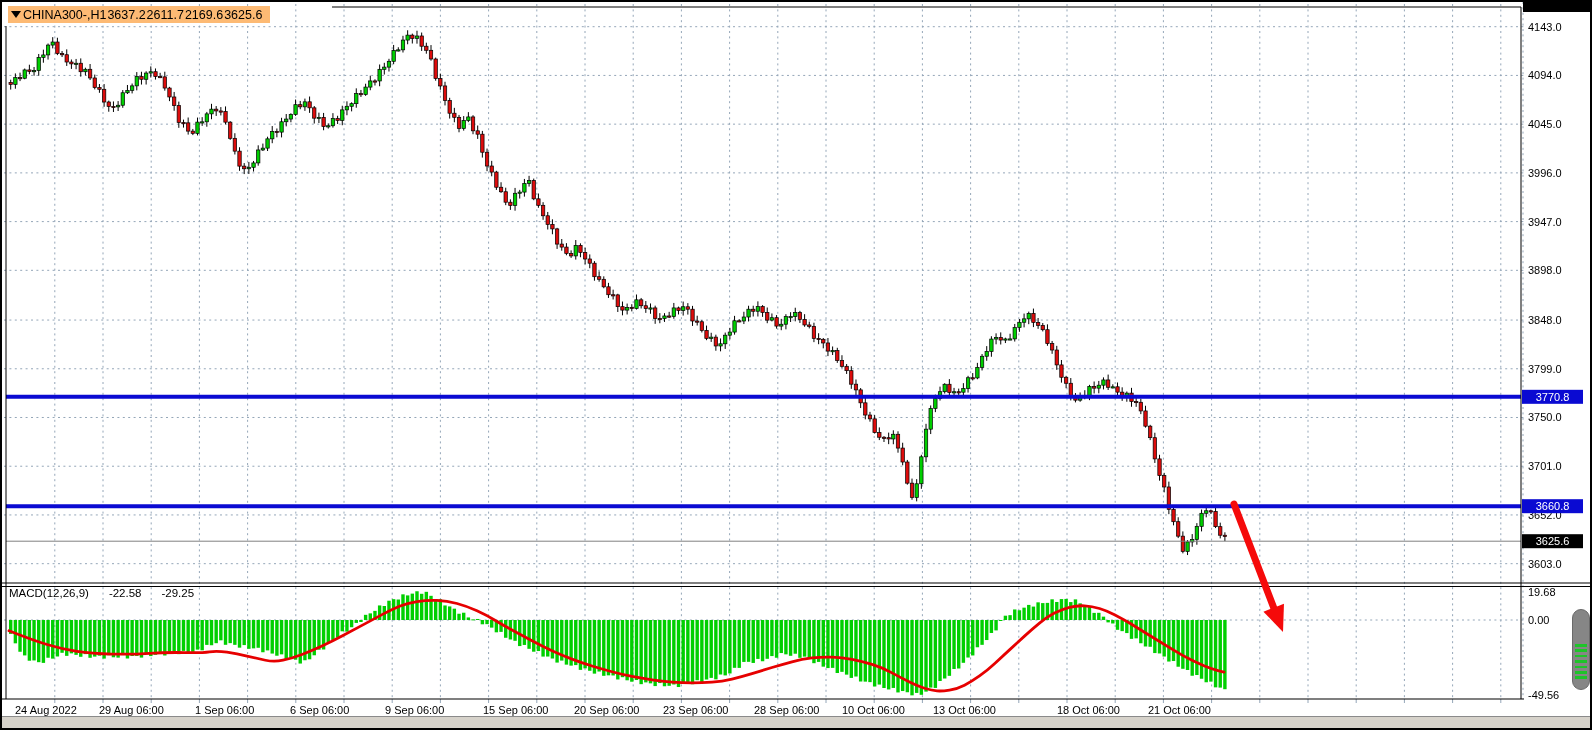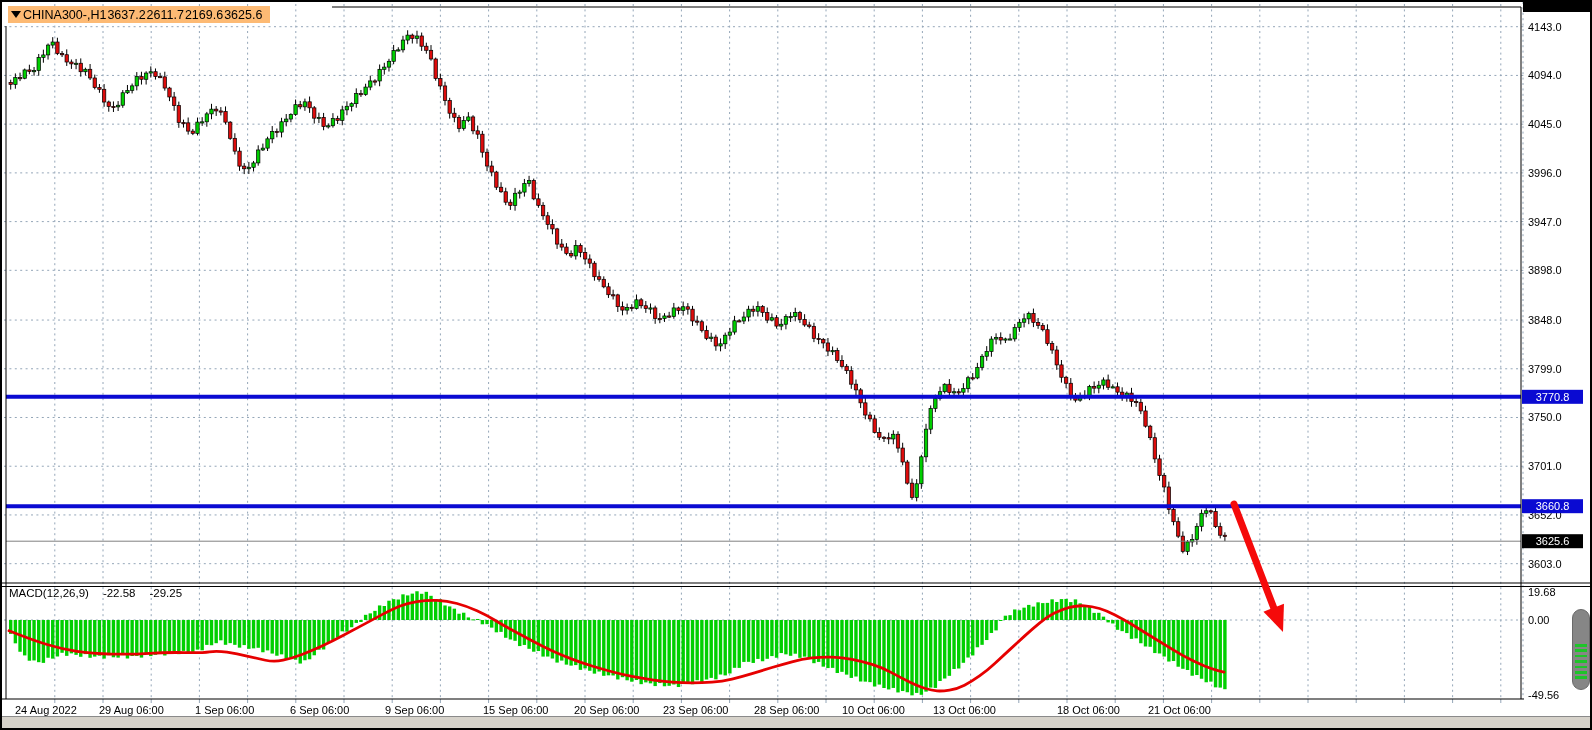--- a/index.html
+++ b/index.html
@@ -13,21 +13,21 @@
     position:absolute;left:6px;top:4px;z-index:5;height:17px;
     display:flex;align-items:center;gap:1px;background:#fdba74;padding:0 8px 0 3px;
     font-size:12.5px;white-space:nowrap;
   }
   .tri{width:0;height:0;border-left:5px solid transparent;border-right:5px solid transparent;
        border-top:7px solid #000;display:inline-block;margin-right:1px;cursor:pointer;}
   .title-bar .sym{letter-spacing:0px;}
   .title-bar .num:first-of-type{margin-left:4px;}
   .macd-label{
     position:absolute;left:7px;top:585px;z-index:5;font-size:11.5px;
-    display:flex;gap:14px;white-space:nowrap;
+    display:flex;gap:20px;white-space:nowrap;
   }
   .corner-box{position:absolute;left:1521px;top:0;width:71px;height:10px;background:#000;z-index:6;}
   .scroll-indicator{
     position:absolute;left:1570px;top:607px;width:18px;height:81px;z-index:6;
     background:#868686;border:1px solid #6a6a6a;border-radius:9px;overflow:hidden;box-sizing:border-box;
   }
   .scroll-indicator .stripes{
     position:absolute;left:2px;right:2px;bottom:7px;height:38px;
     background:repeating-linear-gradient(to bottom,#1ec42a 0 2.6px,#868686 2.6px 5.4px);
   }

